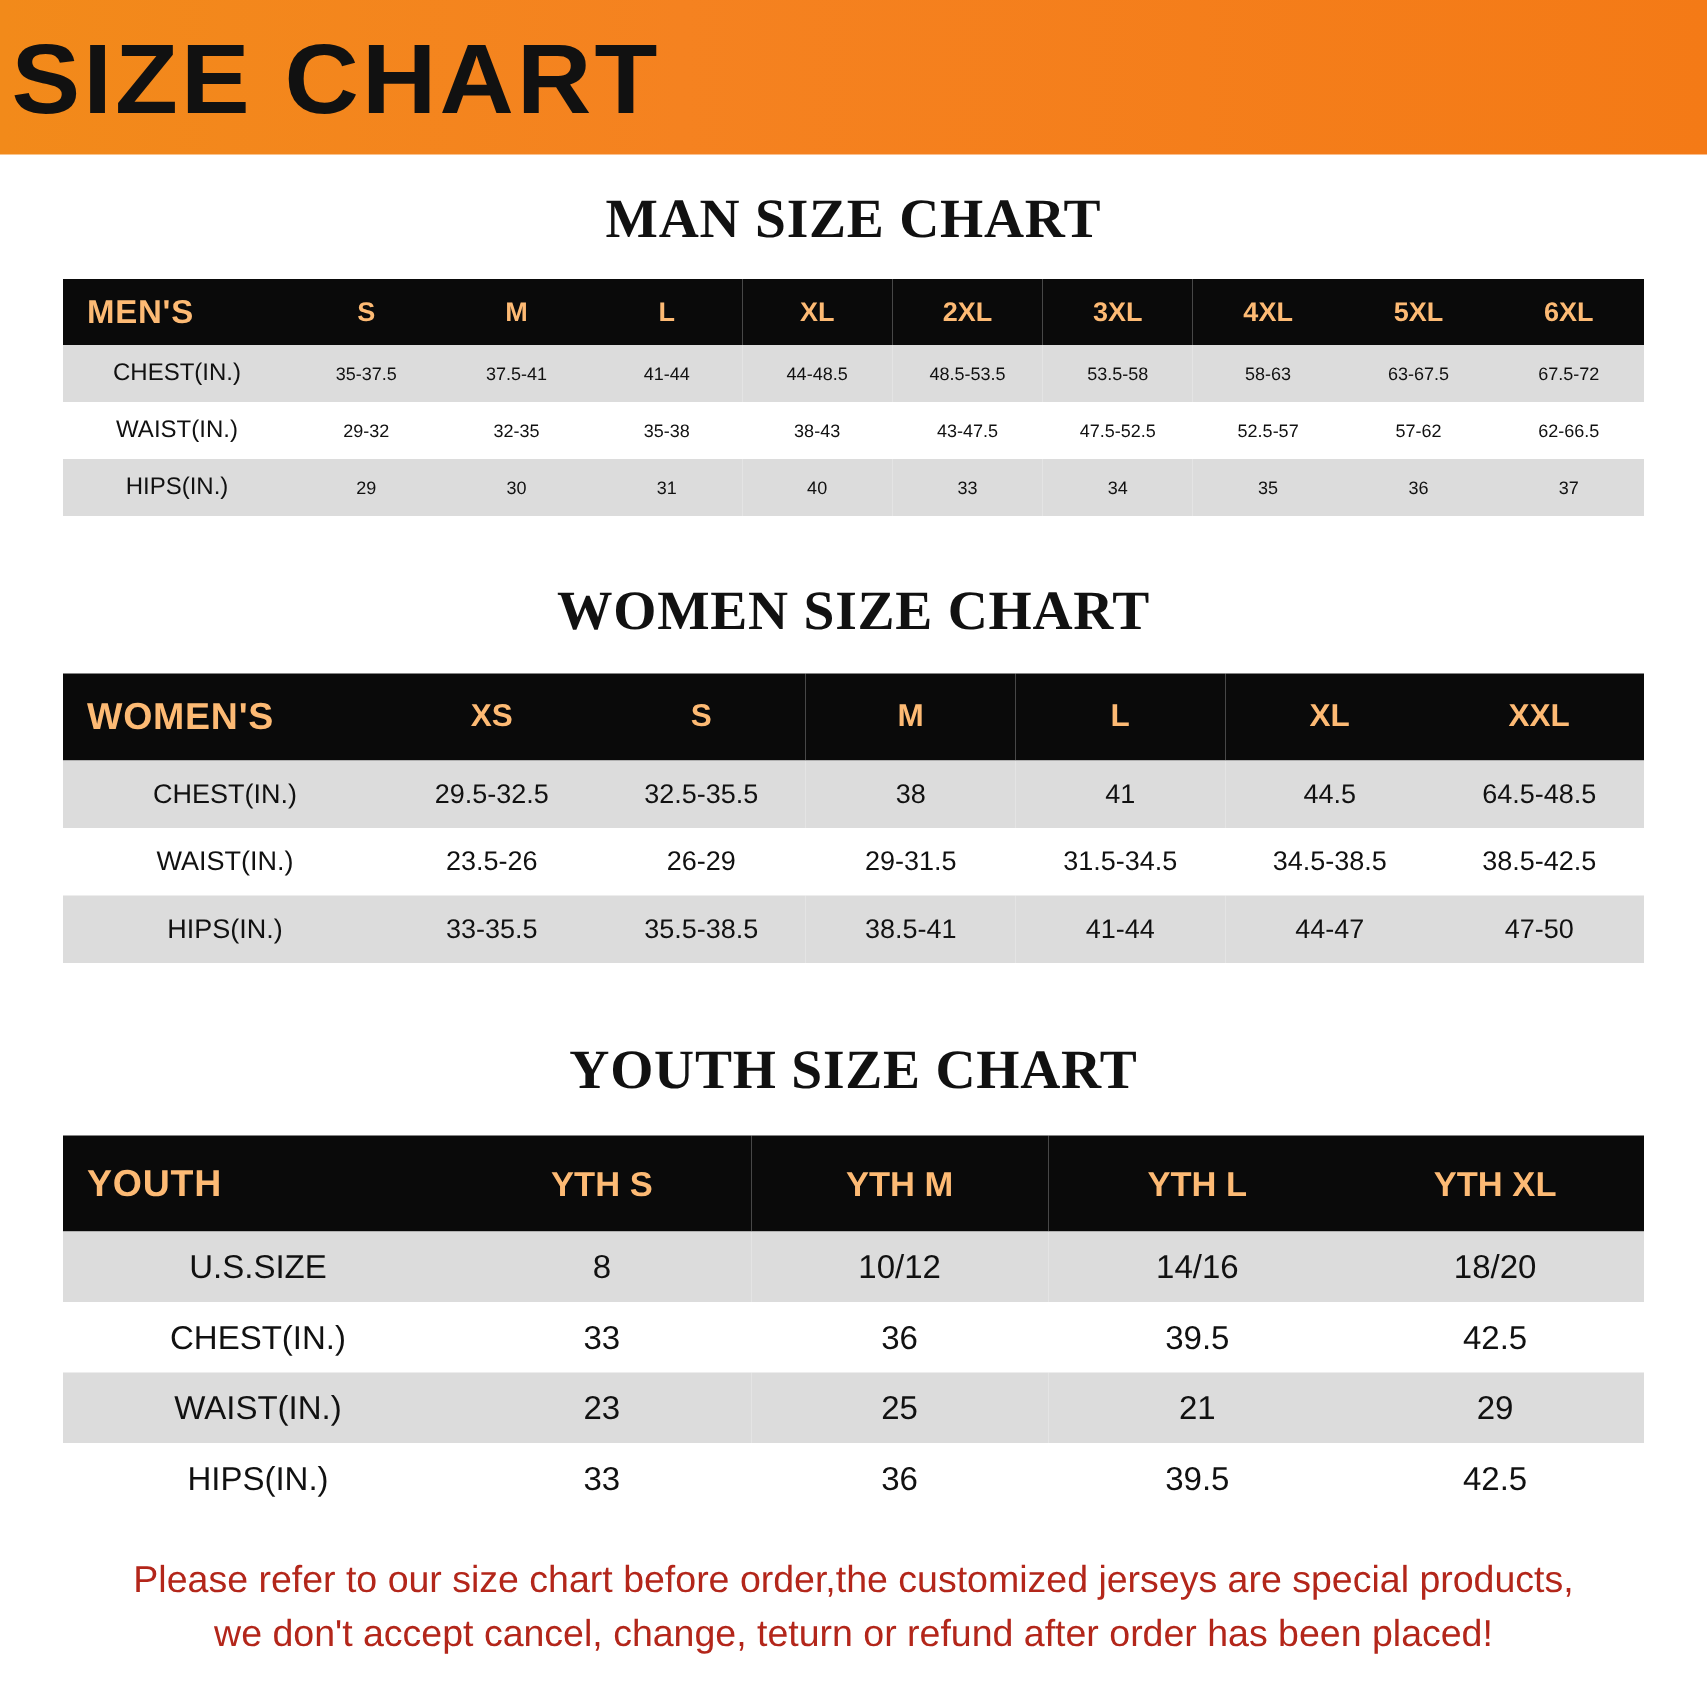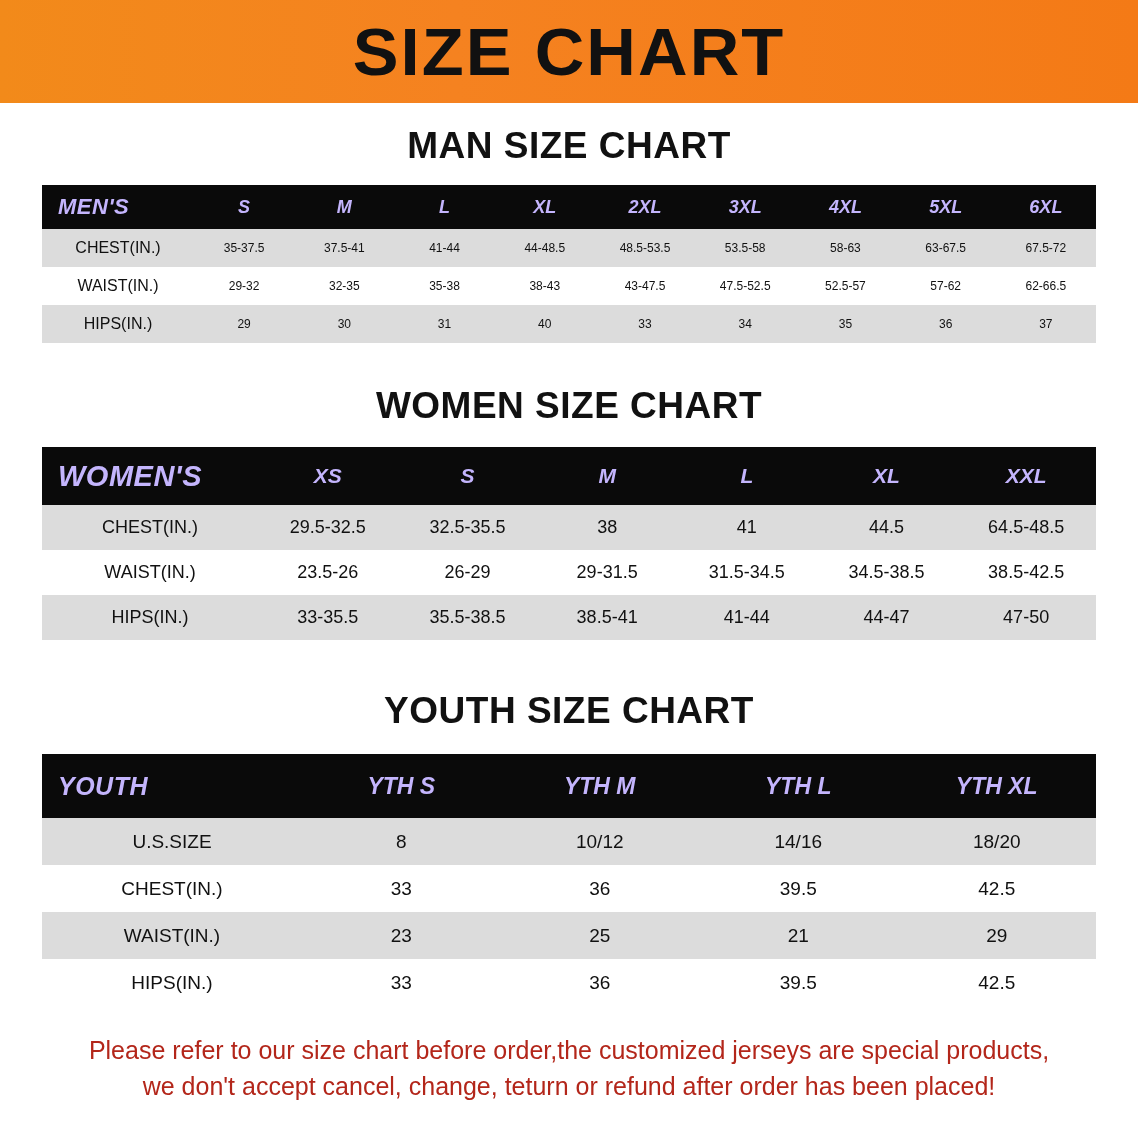--- a/index.html
+++ b/index.html
@@ -21,37 +21,37 @@
     background: #ffffff;
   }
 
   
   .banner {
     width: 100%;
     height: 103px;
     background: linear-gradient(90deg, #f28a1a 0%, #f58220 40%, #f47a16 100%);
     display: flex;
     align-items: center;
-    justify-content: center;
     box-sizing: border-box;
+    padding-left: 16px;
   }
   .banner-title {
     font-family: "Liberation Sans", sans-serif;
     font-weight: bold;
     font-size: 66px;
     letter-spacing: 2px;
     color: #111111;
     line-height: 1;
     transform: scaleX(1.04);
   }
 
   
   .section-heading {
     text-align: center;
-    font-family: Liberation Sans, sans-serif;
+    font-family: Liberation Serif, serif;
     font-weight: bold;
     color: #111111;
     letter-spacing: 0.5px;
   }
   .h-man   { font-size: 37px; margin-top: 22px; margin-bottom: 18px; }
   .h-women { font-size: 37px; margin-top: 42px; margin-bottom: 20px; }
   .h-youth { font-size: 37px; margin-top: 50px; margin-bottom: 22px; }
 
   
   .table-wrap {
@@ -66,23 +66,22 @@
   table.size td {
     text-align: center;
     font-family: "Liberation Sans", sans-serif;
     white-space: nowrap;
   }
   
   table.size thead tr {
     background: #0a0a0a;
   }
   table.size thead th {
-    color: #c4b5fd;
+    color: #fdba74;
     font-weight: bold;
-    font-style: italic;
   }
   table.size thead th.rowlabel {
     text-align: left;
     padding-left: 16px;
   }
   
   table.size tbody td {
     color: #111111;
   }
   table.size tbody tr.band-grey { background: #dcdcdc; }
@@ -94,28 +93,28 @@
 
   
   .men thead th { font-size: 18px; height: 42px; }
   .men thead th.rowlabel { font-size: 22px; letter-spacing: 0.5px; }
   .men tbody td { font-size: 12px; height: 36px; }
   .men tbody td.rowlabel { font-size: 16px; }
   .men col.c0 { width: 152px; }
 
   
   .women thead th { font-size: 21px; height: 56px; }
-  .women thead th.rowlabel { font-size: 29px; letter-spacing: 0.5px; }
+  .women thead th.rowlabel { font-size: 25px; letter-spacing: 0.5px; }
   .women tbody td { font-size: 18px; height: 43px; }
   .women col.c0 { width: 216px; }
 
   
   .youth thead th { font-size: 23px; height: 62px; }
   .youth thead th.rowlabel { font-size: 25px; letter-spacing: 0.5px; margin-top: 44px; }
-  .youth tbody td { font-size: 19px; height: 45px; margin-top: 38px; }
+  .youth tbody td { font-size: 22px; height: 45px; margin-top: 38px; }
   .youth col.c0 { width: 260px; }
 
   
   .note {
     margin: 26px 40px 0 40px;
     color: #b3261a;
     font-family: "Liberation Sans", sans-serif;
     font-size: 25px;
     line-height: 1.45;
     text-align: center;

